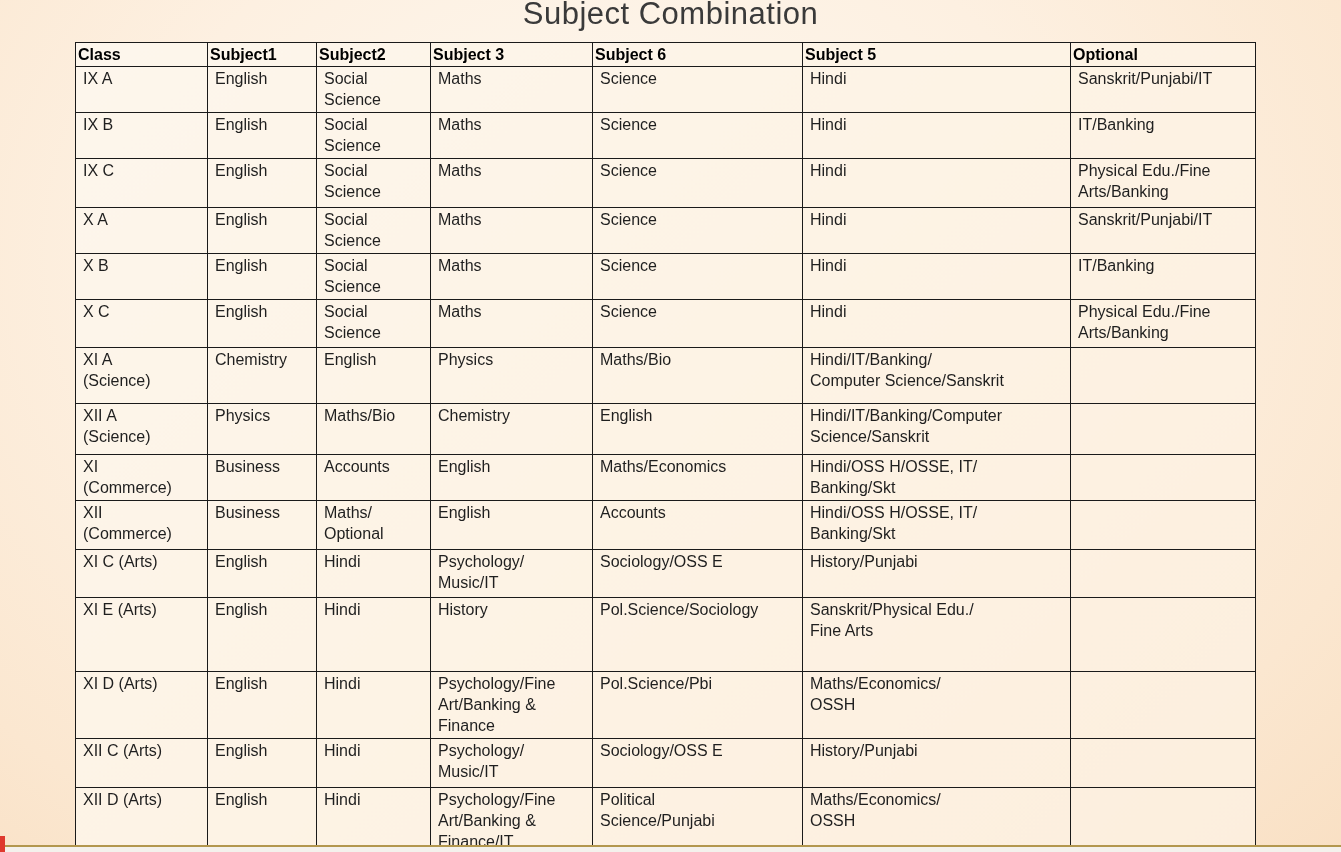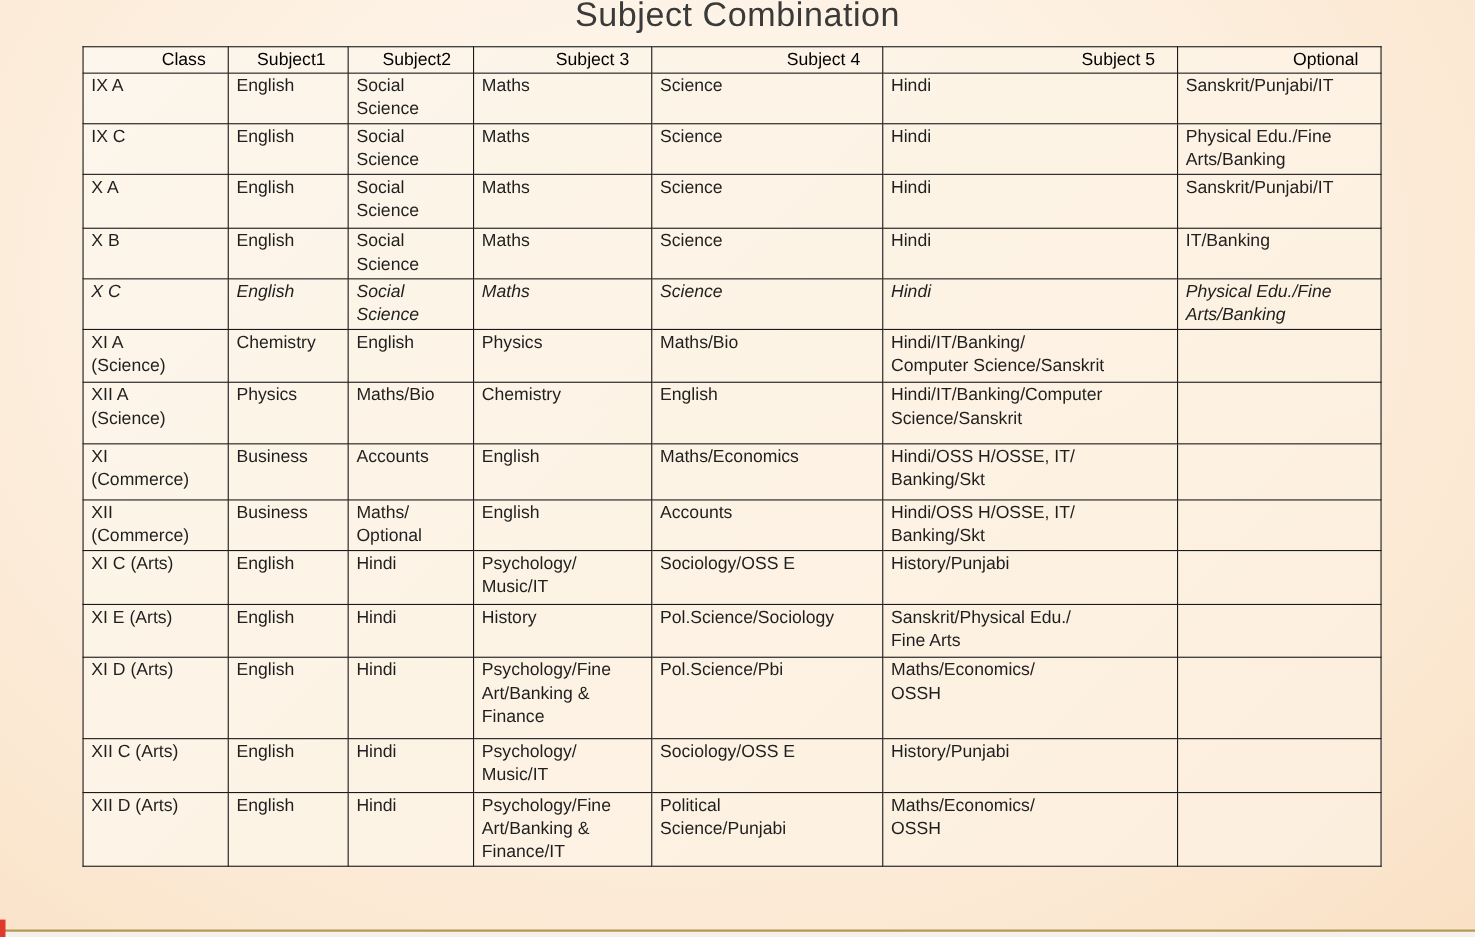--- a/index.html
+++ b/index.html
@@ -36,34 +36,34 @@
     border: 1px solid #1a1a1a;
     font-size: 16px;
     line-height: 21px;
     color: #1f1f1f;
     vertical-align: top;
     padding: 1px 6px 2px 7px;
     white-space: pre-line;
     overflow: hidden;
   }
   table.subject-table th {
-    font-weight: 400;
-    text-align: right;
+    font-weight: 700;
+    text-align: left;
     vertical-align: middle;
     font-size: 16px;
-    padding: 1px 20px;
+    padding: 1px 2px;
     color: #000;
   }
   
   tr.hrow        { height: 24px; }
   tbody tr:nth-child(1)  { height: 45px; }
   tbody tr:nth-child(2)  { height: 44px; }
   tbody tr:nth-child(3)  { height: 49px; }
   tbody tr:nth-child(4)  { height: 44px; }
-  tbody tr:nth-child(5)  { height: 45px; font-style: italic; }
+  tbody tr:nth-child(5)  { height: 45px; }
   tbody tr:nth-child(6)  { height: 48px; }
   tbody tr:nth-child(7)  { height: 56px; }
   tbody tr:nth-child(8)  { height: 51px; }
   tbody tr:nth-child(9)  { height: 37px; }
   tbody tr:nth-child(10) { height: 49px; margin-top: 32px; }
   tbody tr:nth-child(11) { height: 48px; }
   tbody tr:nth-child(12) { height: 74px; }
   tbody tr:nth-child(13) { height: 49px; }
   tbody tr:nth-child(14) { height: 49px; }
   tbody tr:nth-child(15) { height: 77px; }
@@ -109,35 +109,45 @@
       <col class="c-sub4">
       <col class="c-sub5">
       <col class="c-optional">
   </colgroup>
   <thead>
     <tr class="hrow">
         <th>Class</th>
         <th>Subject1</th>
         <th>Subject2</th>
         <th>Subject 3</th>
-        <th>Subject 4</th>
+        <th>Subject 6</th>
         <th>Subject 5</th>
         <th>Optional</th>
       </tr>
   </thead>
   <tbody>
       <tr>
         <td>IX A</td>
         <td>English</td>
         <td>Social
 Science</td>
         <td>Maths</td>
         <td>Science</td>
         <td>Hindi</td>
         <td>Sanskrit/Punjabi/IT</td>
+      </tr>
+      <tr>
+        <td>IX B</td>
+        <td>English</td>
+        <td>Social
+Science</td>
+        <td>Maths</td>
+        <td>Science</td>
+        <td>Hindi</td>
+        <td>IT/Banking</td>
       </tr>
       <tr>
         <td>IX C</td>
         <td>English</td>
         <td>Social
 Science</td>
         <td>Maths</td>
         <td>Science</td>
         <td>Hindi</td>
         <td>Physical Edu./Fine

